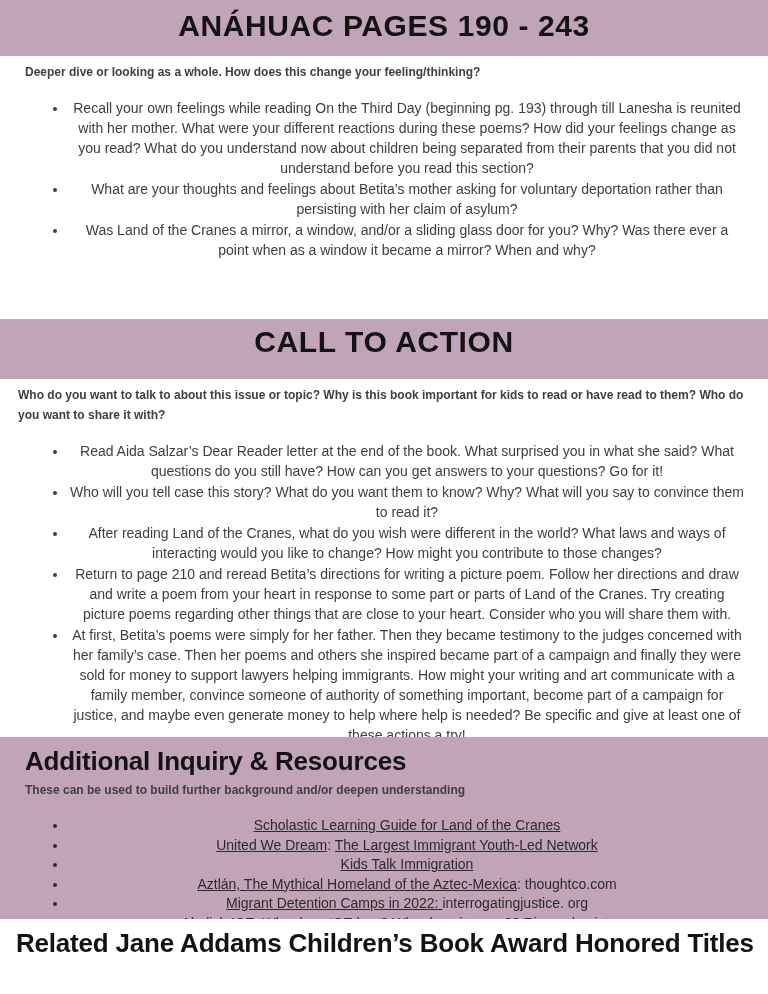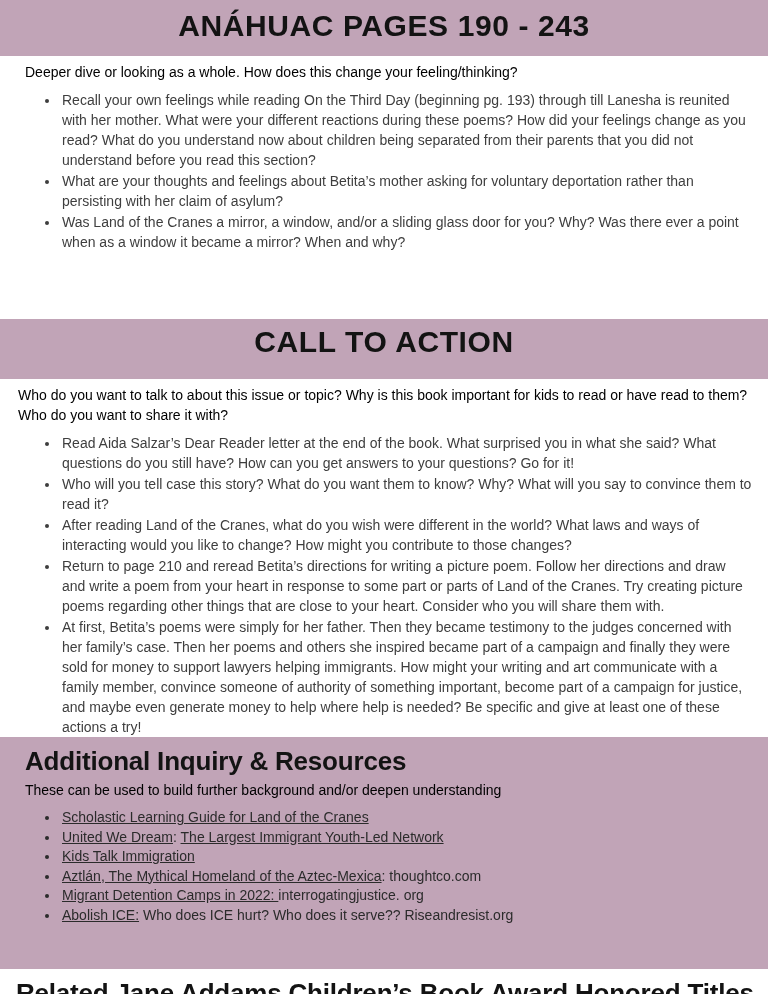--- a/index.html
+++ b/index.html
@@ -22,46 +22,47 @@
   .display-title {
     font-size: 30px;
     font-weight: 800;
     letter-spacing: 0.6px;
     color: #131313;
   }
   section { overflow: hidden; }
   .reflect { height: 221px; padding: 6px 8px 0 25px; }
   .cta     { height: 358px; padding: 6px 8px 0 18px; }
   .resources {
-    height: 232px;
+    height: 182px;
     background: #c1a4b7;
     padding: 8px 8px 0 25px;
   }
   .related { height: 117px; padding: 9px 8px 0 16px; }
   h2.section-h {
     font-size: 27px;
     font-weight: bold;
     color: #131313;
     letter-spacing: -0.2px;
     margin: 0 0 3px 0;
     line-height: 32px;
   }
   .resources h2.section-h { font-size: 26px; }
   .related h2.section-h { font-size: 26px; line-height: 31px; margin-bottom: 6px; }
   .intro {
-    font-weight: normal;
-    font-size: 14px;
+    font-weight: bold;
+    font-size: 12px;
     line-height: 20px;
-    color: #000000;
+    color: #404040;
     margin-bottom: 3px;
   }
   ul.bullets {
     list-style: disc outside;
     padding-left: 27px;
-    margin: 8px;
+    margin: 16px;
+    text-align: center;
   }
   ul.bullets li {
     font-size: 14px;
     line-height: 20px;
     color: #3e3e3e;
     padding-left: 2px;
     margin-bottom: 1px;
   }
   .cta ul.bullets { padding-left: 34px; }
   .resources ul.bullets li {

